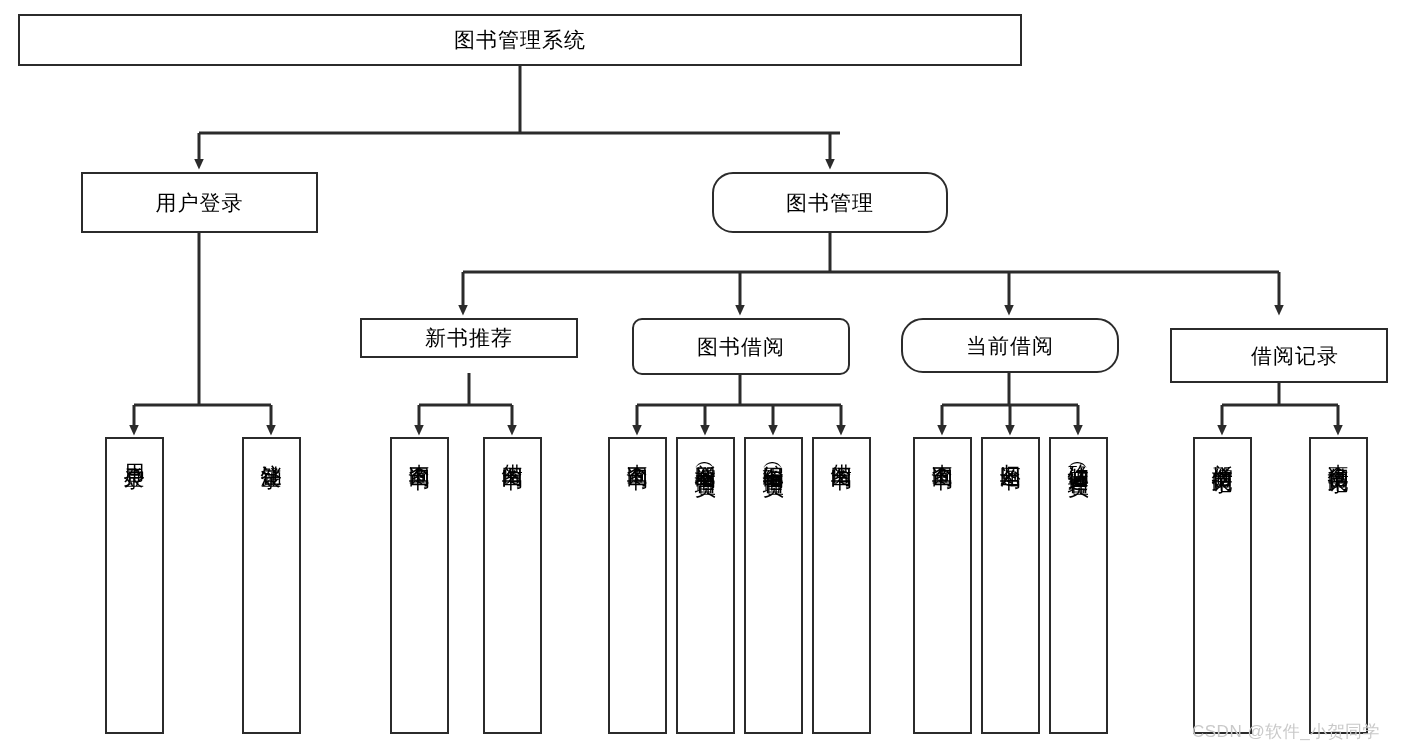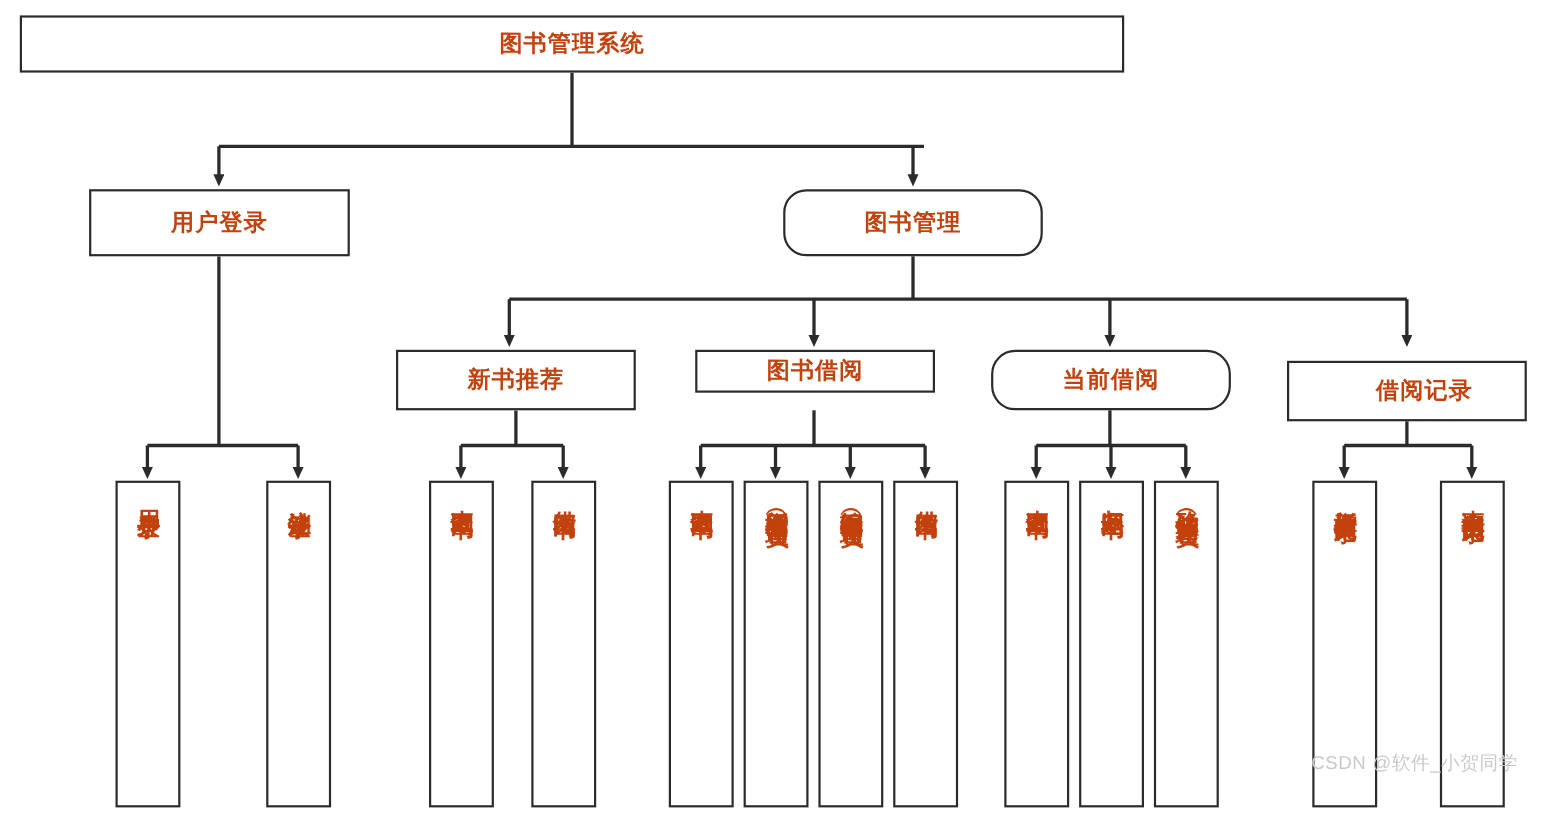--- a/index.html
+++ b/index.html
@@ -14,22 +14,21 @@
   #diagram-root{position:absolute;left:0;top:0;width:1405px;height:747px;}
   .svg-layer{position:absolute;left:0;top:0;width:1405px;height:747px;}
   .node{
     position:absolute;
     box-sizing:border-box;
     background:#ffffff;
     border:2px solid #2b2b2b;
     display:flex;
     align-items:center;
     justify-content:center;
-    color:#c2410c;
-    font-weight:bold;
+    color:#000000;
   }
   .node-h .label{
     font-size:21px;
     letter-spacing:1px;
     line-height:1.2;
     white-space:nowrap;
   }
   .node-v{
     padding:8px 2px;
     align-items:flex-start;
@@ -41,21 +40,21 @@
     writing-mode:vertical-rl;
     text-orientation:upright;
     letter-spacing:2px;
     white-space:normal;
     max-height:278px;
     text-align:start;
   }
   .watermark{
     position:absolute;
     left:1192px;
-    top:682px;
+    top:720px;
     font-size:17px;
     color:#c9c9c9;
     letter-spacing:0.5px;
     white-space:nowrap;
     font-family:"Liberation Sans","DejaVu Sans",sans-serif;
     pointer-events:none;
   }
 </style>
 </head>
 <body>
@@ -117,25 +116,25 @@
   </div>
 
   <div class="node node-h" style="left:81px;top:172px;width:237px;height:61px;">
     <span class="label">用户登录</span>
   </div>
 
   <div class="node node-h" style="left:712px;top:172px;width:236px;height:61px;border-radius:21px;">
     <span class="label">图书管理</span>
   </div>
 
-  <div class="node node-h" style="left:360px;top:318px;width:218px;height:55px;text-align:right;">
+  <div class="node node-h" style="left:360px;top:318px;width:218px;height:40px;text-align:right;">
     <span class="label">新书推荐</span>
   </div>
 
-  <div class="node node-h" style="left:632px;top:318px;width:218px;height:39px;">
+  <div class="node node-h" style="left:632px;top:318px;width:218px;height:57px;border-radius:10px;">
     <span class="label">图书借阅</span>
   </div>
 
   <div class="node node-h" style="left:901px;top:318px;width:218px;height:55px;border-radius:22px;">
     <span class="label">当前借阅</span>
   </div>
 
   <div class="node node-h" style="left:1170px;top:328px;width:218px;height:55px;padding-left:32px;">
     <span class="label">借阅记录</span>
   </div>

